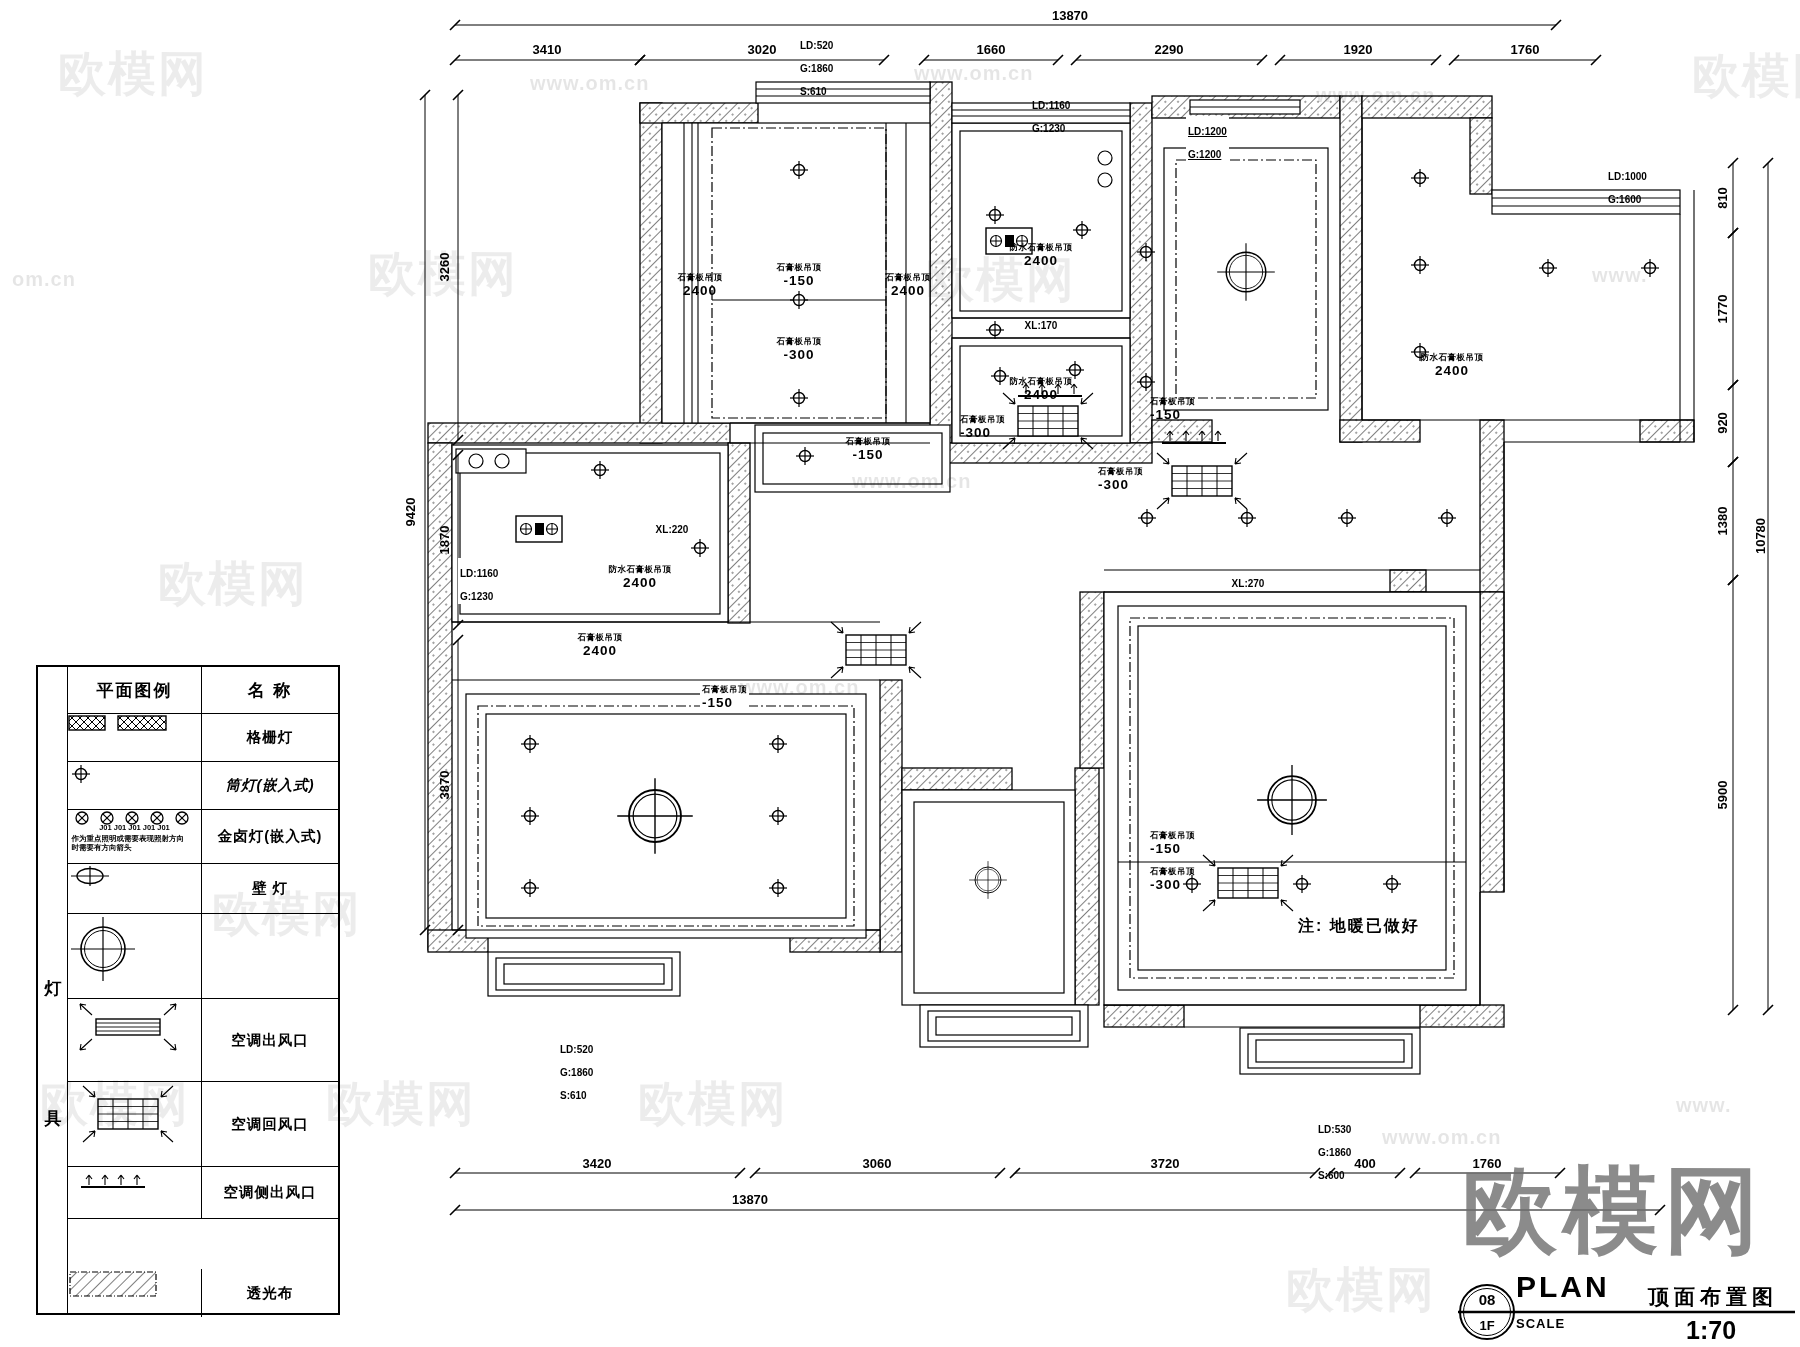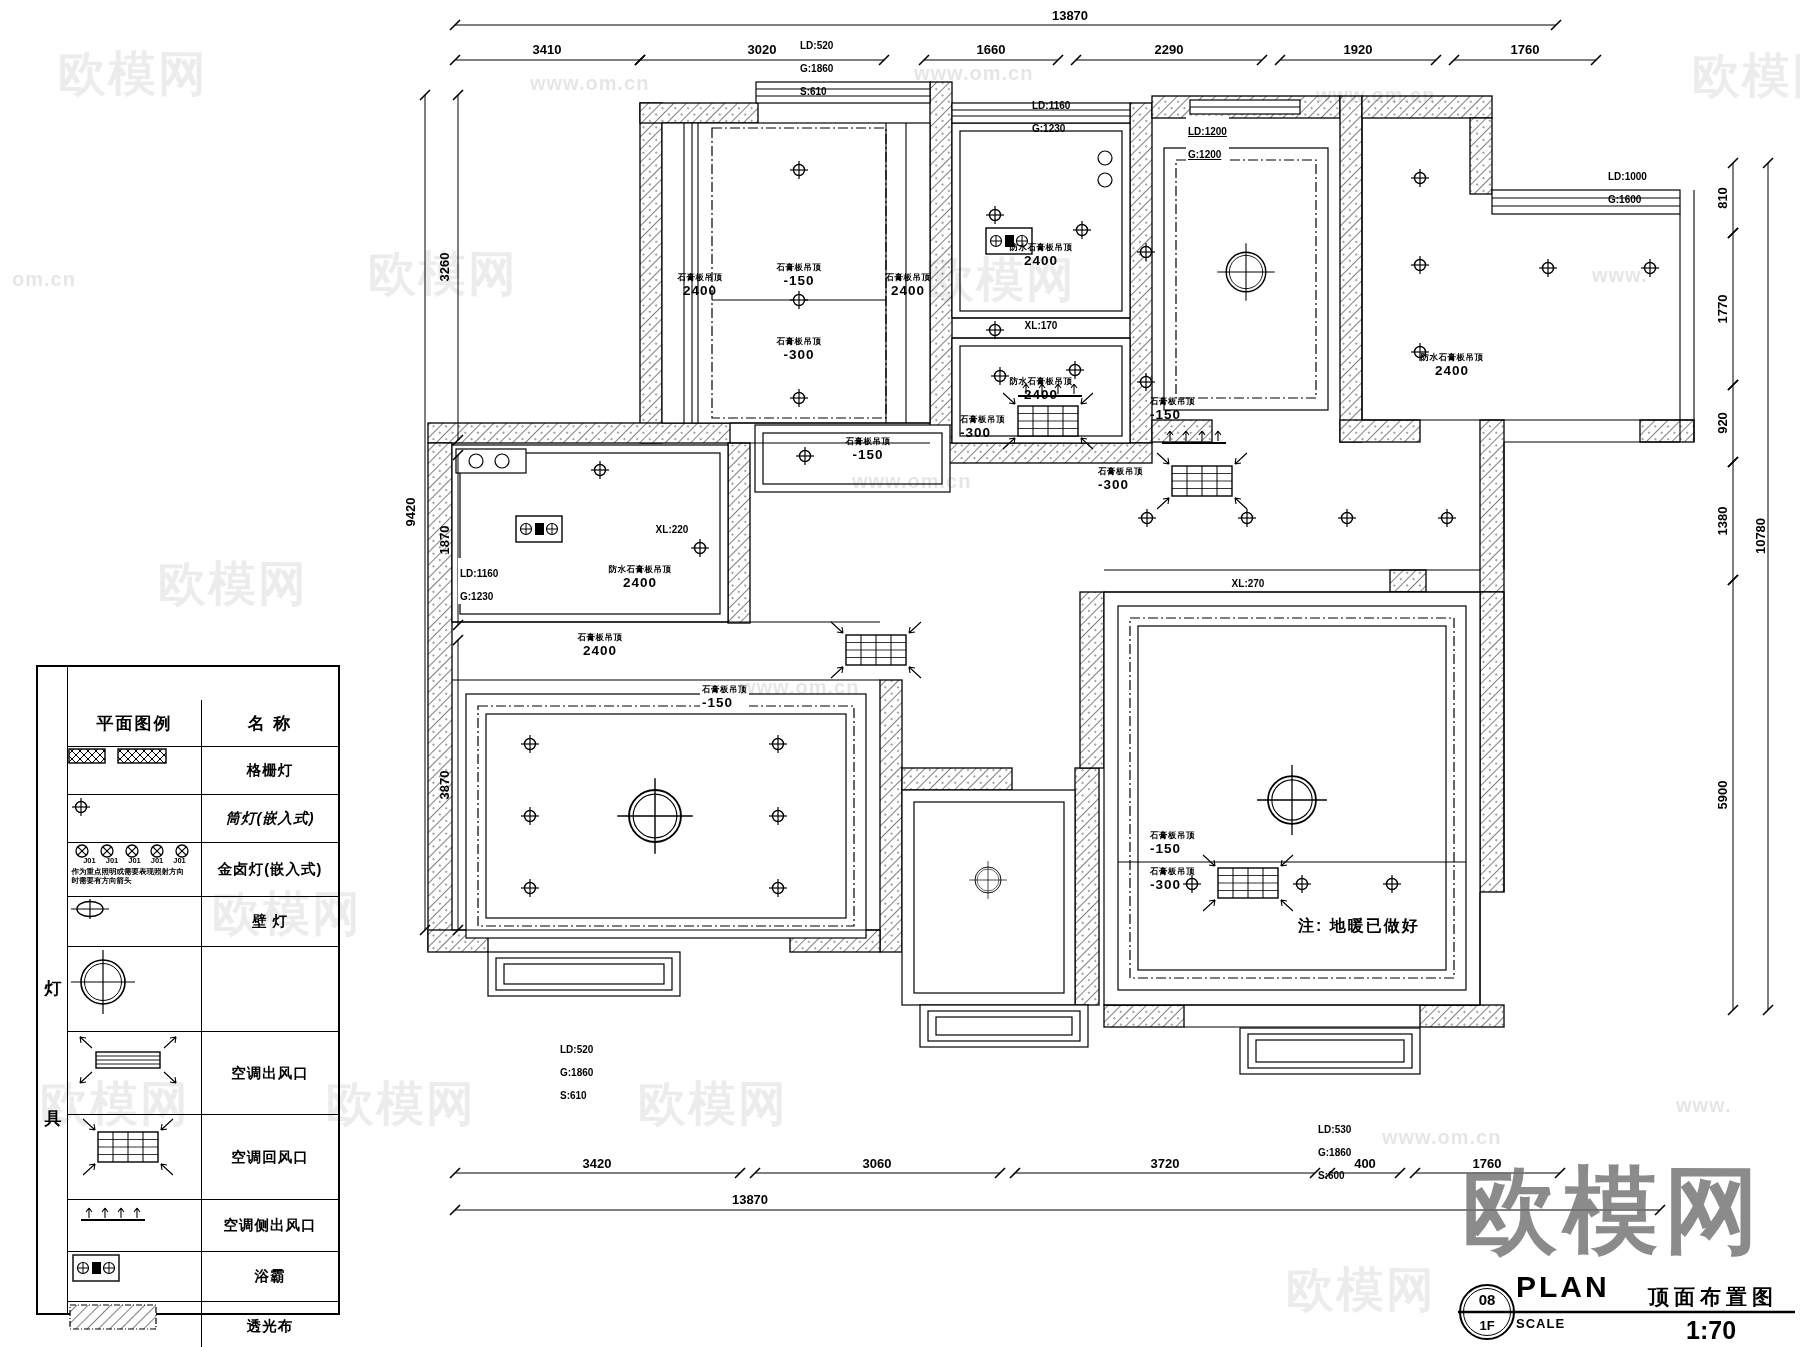--- a/index.html
+++ b/index.html
@@ -22,26 +22,26 @@
   #note{position:absolute;left:1298px;top:916px;font-weight:bold;font-size:16px;letter-spacing:2px;}
   .tb-num{position:absolute;transform:translateX(-50%);font-weight:bold;}
   #tb-plan{position:absolute;left:1516px;top:1270px;font-weight:bold;font-size:30px;letter-spacing:3px;}
   #tb-scaleword{position:absolute;left:1516px;top:1316px;font-weight:bold;font-size:13px;letter-spacing:1px;}
   #tb-name{position:absolute;left:1648px;top:1283px;font-weight:bold;font-size:21px;letter-spacing:5px;}
   #tb-scale{position:absolute;left:1686px;top:1316px;font-weight:bold;font-size:25px;}
   
   #legend{position:absolute;left:36px;top:665px;width:304px;height:650px;border:2px solid #000;box-sizing:border-box;background:#fff;}
   #lg-side{position:absolute;left:0;top:0;width:30px;height:100%;border-right:1.5px solid #000;box-sizing:border-box;}
   .lg-sidechar{position:absolute;left:0;width:30px;text-align:center;font-weight:bold;font-size:17px;}
-  .lg-row{position:absolute;left:30px;right:0;display:flex;border-bottom:1.5px solid #000;box-sizing:border-box;margin-top:33px;}
+  .lg-row{position:absolute;left:30px;right:0;display:flex;border-bottom:1.5px solid #000;box-sizing:border-box;}
   .lg-row.last{border-bottom:none;}
   .lg-sym{width:134px;border-right:1.5px solid #000;box-sizing:border-box;display:flex;flex-direction:column;align-items:center;justify-content:center;}
   .lg-name{flex:1;display:flex;align-items:center;justify-content:center;font-weight:bold;font-size:14.5px;letter-spacing:1px;text-align:center;}
   .lg-head{font-weight:bold;font-size:17px;letter-spacing:2px;}
-  .j01row{display:flex;gap:10px;margin-top:1px;}
+  .j01row{display:flex;gap:2px;margin-top:1px;}
   .j01row span{font-size:7.5px;font-weight:bold;}
   .lg-note{font-size:7.5px;font-weight:bold;line-height:9px;width:126px;text-align:left;margin-top:2px;}
   
   .wm{position:absolute;font-weight:bold;white-space:nowrap;pointer-events:none;}
 </style>
 </head>
 <body>
 
 <div id="page">
 
@@ -557,28 +557,20 @@
       <div class="lg-name">空调回风口</div>
     </div>
     <div class="lg-row" style="top:500px;height:52px;">
       <div class="lg-sym">
           <svg width="90" height="26">
             <use href="#vside" x="13" y="20"></use>
           </svg>
         </div>
       <div class="lg-name">空调侧出风口</div>
     </div>
-    <div class="lg-row" style="top:552px;height:50px;">
-      <div class="lg-sym">
-          <svg width="56" height="32">
-            <use href="#bh" x="5" y="3"></use>
-          </svg>
-        </div>
-      <div class="lg-name">浴霸</div>
-    </div>
     <div class="lg-row last" style="top:602px;height:48px;">
       <div class="lg-sym">
           <svg width="92" height="30">
         <rect x="2" y="3" width="86" height="24" fill="url(#hatchP)" stroke="#000" stroke-width="1.2" stroke-dasharray="6 2 1 2"></rect>
       </svg>
         </div>
       <div class="lg-name">透光布</div>
     </div>
   </div>
 

